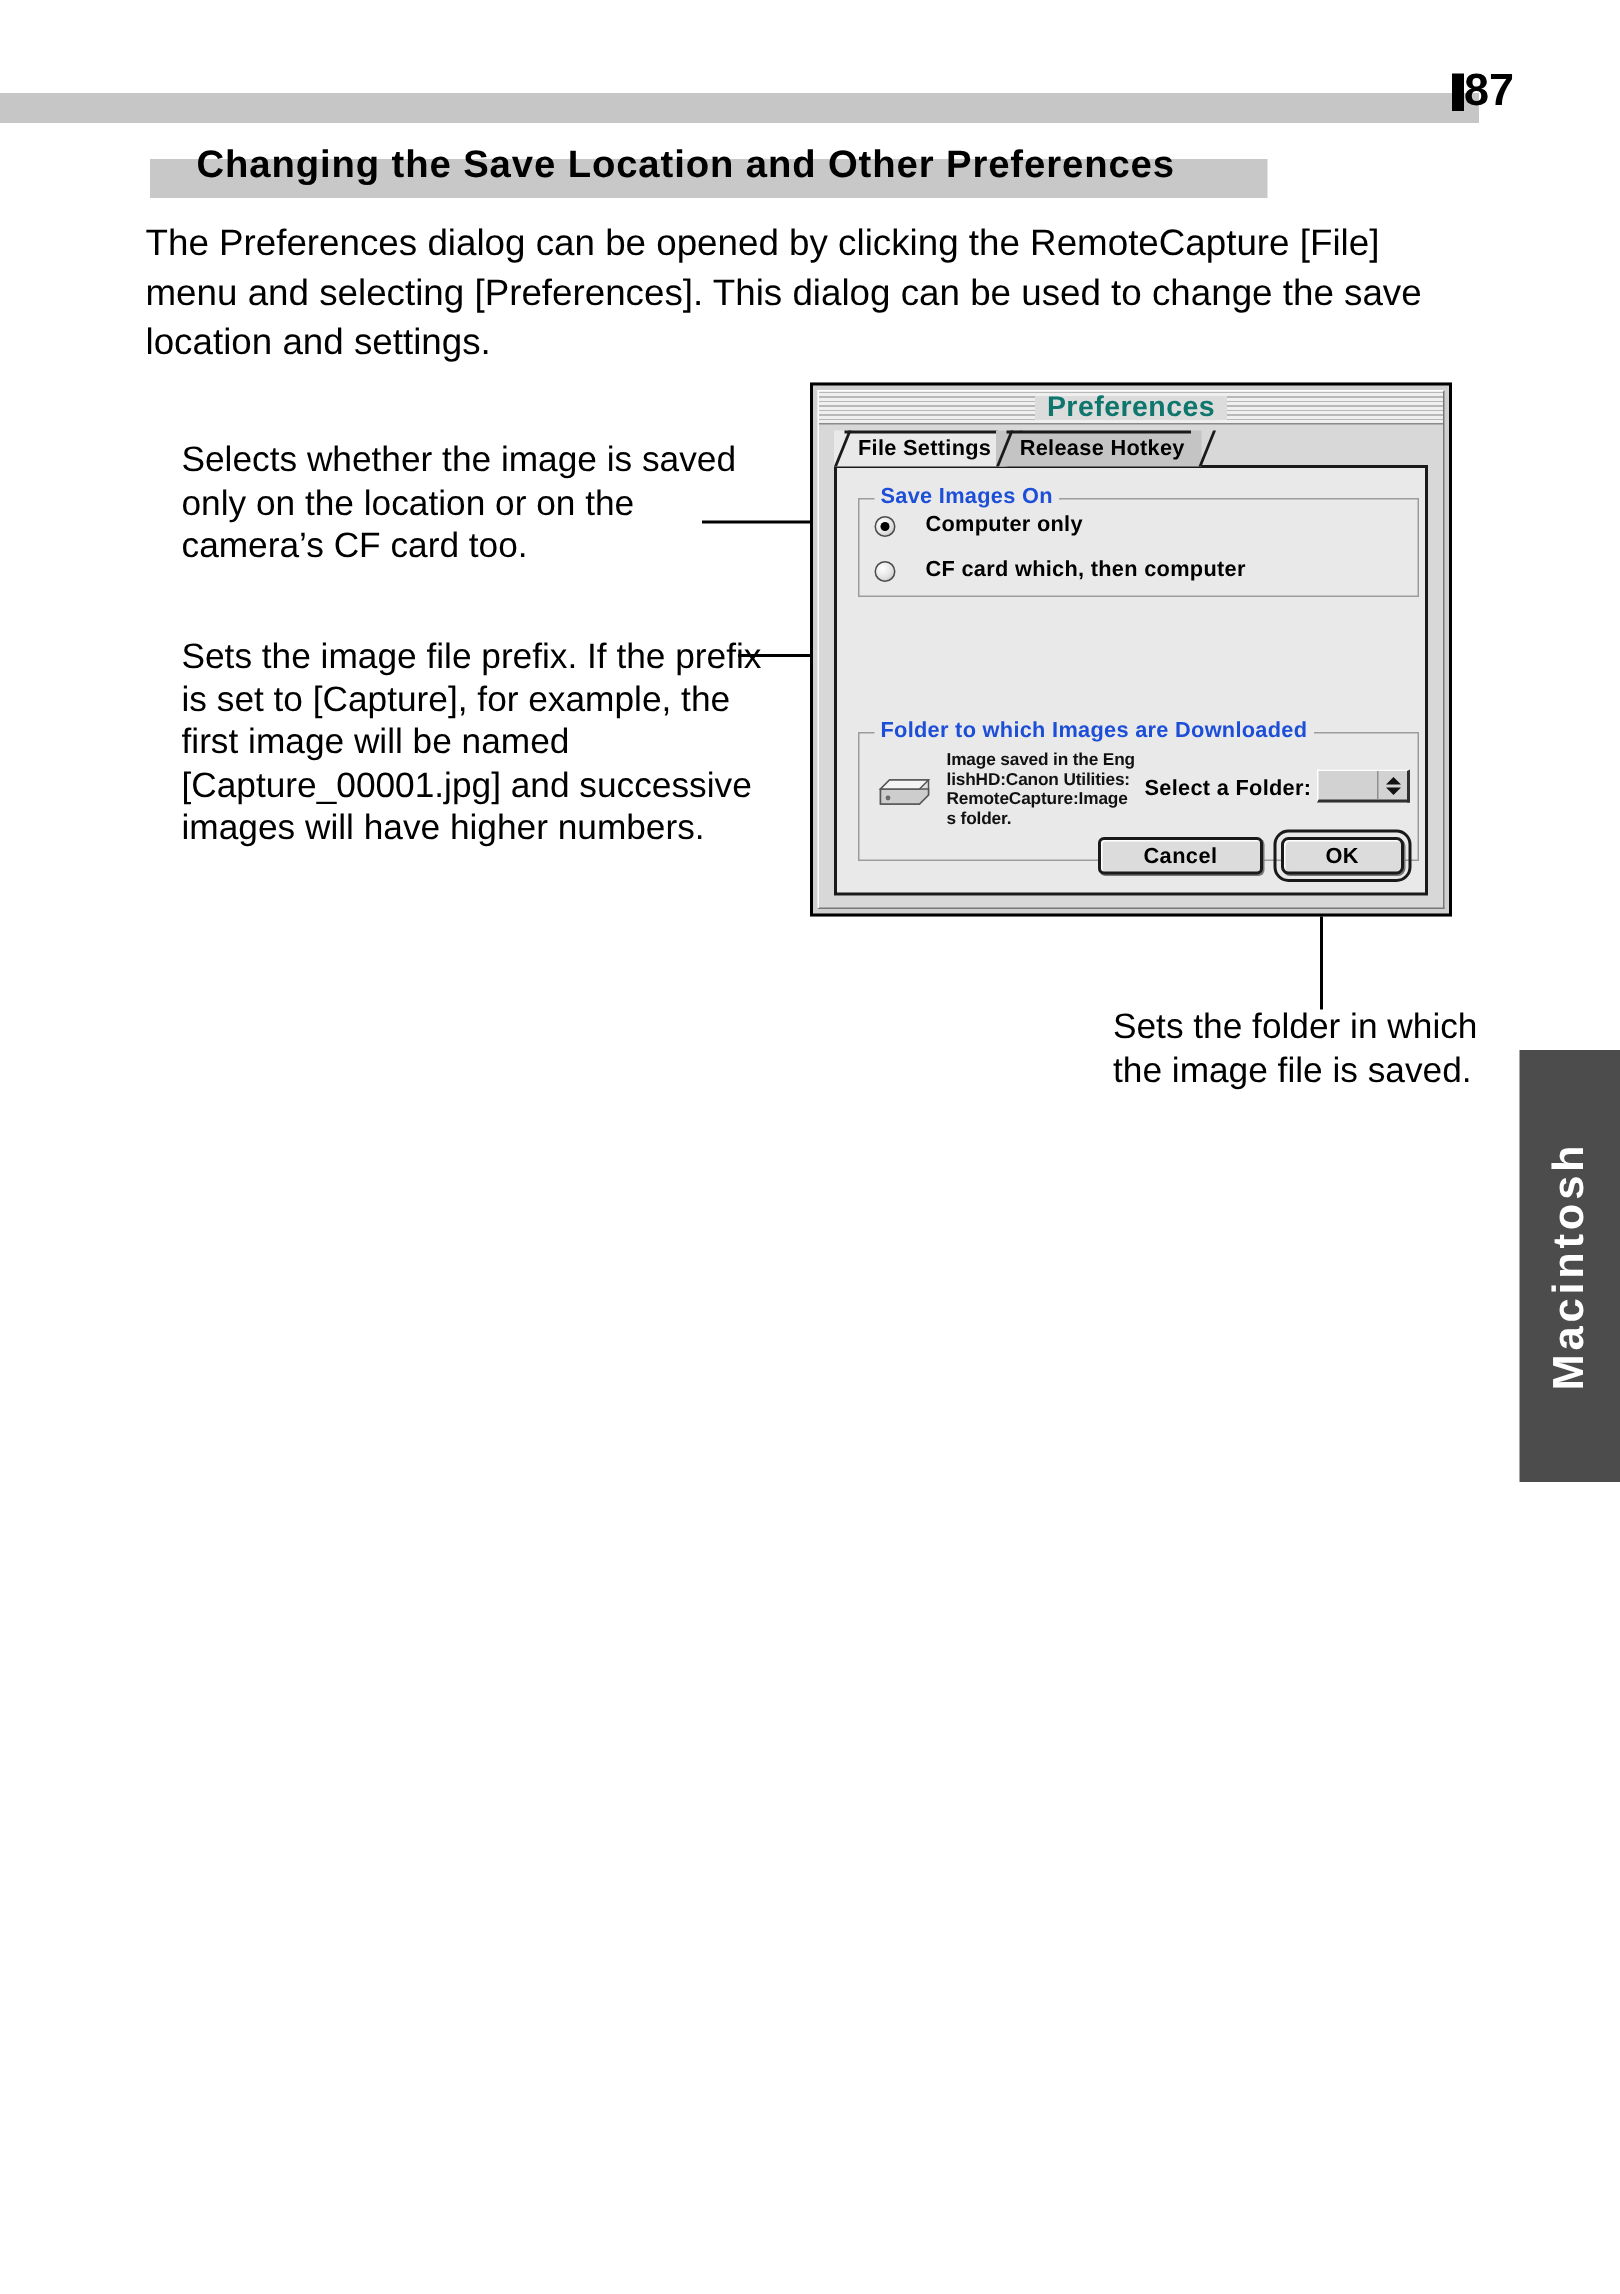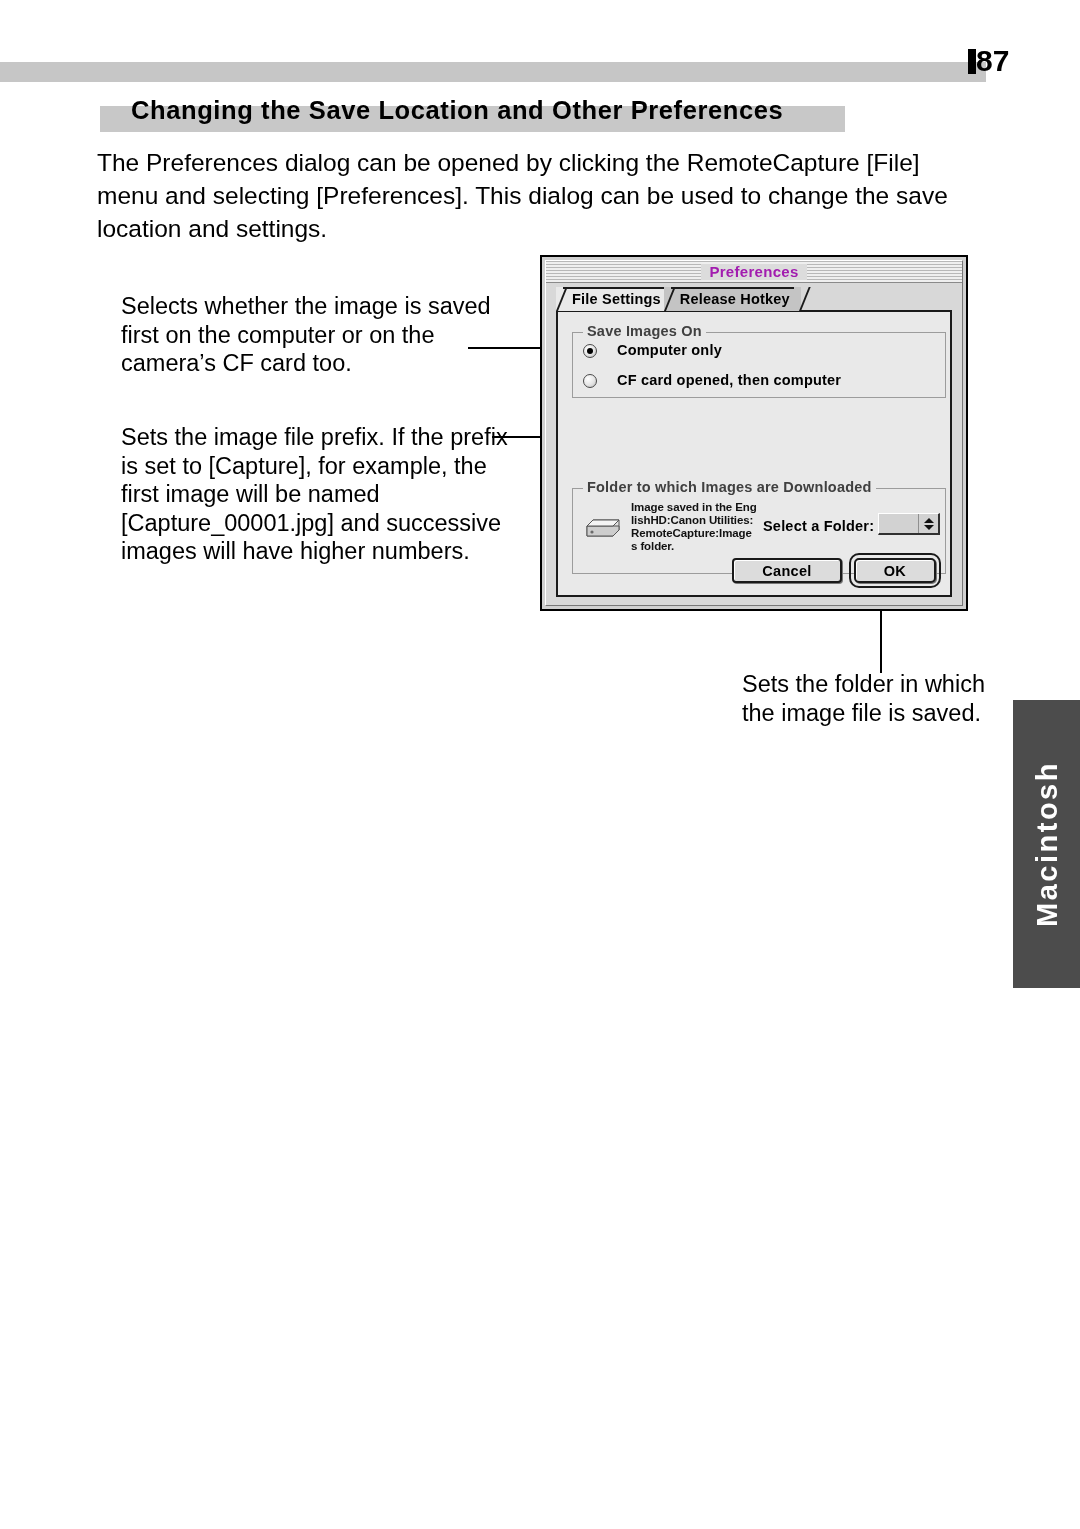--- a/index.html
+++ b/index.html
@@ -152,24 +152,24 @@
         #efefef 1px, #efefef 3px
       );
     display: flex;
     align-items: center;
     justify-content: center;
     box-sizing: border-box;
   }
   #dialog-title {
     background: #dcdcdc;
     padding: 0 8px;
-    font-size: 15px;
+    font-size: 19px;
     font-weight: bold;
     letter-spacing: 0.3px;
-    color: #a21caf;
+    color: #0f766e;
     line-height: 16px;
   }
 
   
   #tab-strip {
     position: absolute;
     left: 10px;
     top: 26px;
     height: 24px;
     display: flex;
@@ -244,21 +244,21 @@
   .group-label {
     position: absolute;
     top: -10px;
     left: 10px;
     background: #e9e9e9;
     padding: 0 4px;
     font-size: 14.5px;
     font-weight: bold;
     letter-spacing: 0.2px;
     white-space: nowrap;
-    color: #404040;
+    color: #1d4ed8;
   }
 
   #group-save-images { left: 14px; top: 20px; width: 374px; height: 66px; }
   #group-file-prefix { left: 14px; top: 106px; width: 374px; height: 50px; }
   #group-folder      { left: 14px; top: 176px; width: 374px; height: 86px; }
 
   
   .radio-row {
     position: absolute;
     display: flex;
@@ -457,21 +457,21 @@
 <div id="page-number-wrap">
   <div id="page-number-tick"></div>
   <div id="page-number">87</div>
 </div>
 
 <div id="heading-band"></div>
 <div id="heading-title">Changing the Save Location and Other Preferences</div>
 
 <div id="intro-paragraph">The Preferences dialog can be opened by clicking the RemoteCapture [File] menu and selecting [Preferences]. This dialog can be used to change the save location and settings.</div>
 
-<div class="annotation" id="annot-save-location">Selects whether the image is saved first on the computer or on the camera’s CF card too.</div>
+<div class="annotation" id="annot-save-location">Selects whether the image is saved only on the location or on the camera’s CF card too.</div>
 <div class="annotation" id="annot-file-prefix">Sets the image file prefix. If the prefix is set to [Capture], for example, the first image will be named [Capture_00001.jpg] and successive images will have higher numbers.</div>
 <div class="annotation" id="annot-folder">Sets the folder in which the image file is saved.</div>
 
 <div class="leader-h" id="leader-save-location"></div>
 <div class="leader-h" id="leader-file-prefix"></div>
 <div class="leader-v" id="leader-folder-vert"></div>
 
 <div id="preferences-dialog">
   <div id="dialog-inner">
 
@@ -495,21 +495,21 @@
       <div class="group-box" id="group-save-images">
         <div class="group-label">Save Images On</div>
 
         <div class="radio-row" id="radio-computer-only">
           <span class="radio-dot checked"></span>
           <span class="radio-label">Computer only</span>
         </div>
 
         <div class="radio-row" id="radio-cf-card">
           <span class="radio-dot"></span>
-          <span class="radio-label">CF card opened, then computer</span>
+          <span class="radio-label">CF card which, then computer</span>
         </div>
       </div>
 
 
       <div class="group-box" id="group-folder">
         <div class="group-label">Folder to which Images are Downloaded</div>
 
         <svg id="hd-icon" viewBox="0 0 40 22">
           <path d="M4 9 L10 3 L36 3 L36 13 L30 19 L4 19 Z" fill="#e0e0e0" stroke="#555555" stroke-width="1"></path>
           <path d="M4 9 L36 9 L36 13 L30 19 L4 19 Z" fill="#cdcdcd" stroke="#555555" stroke-width="1"></path>

